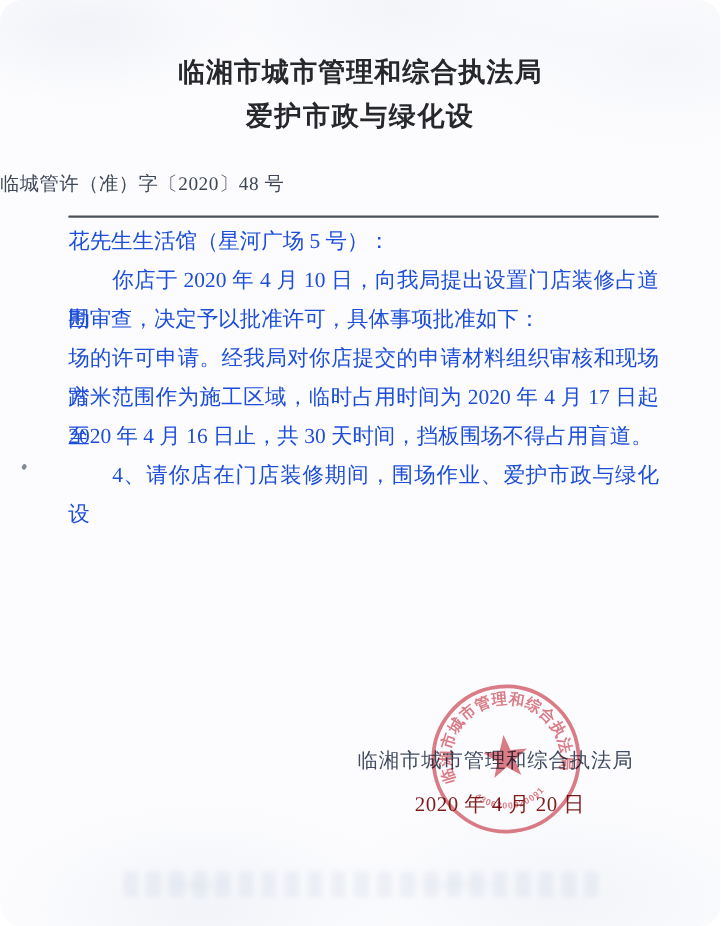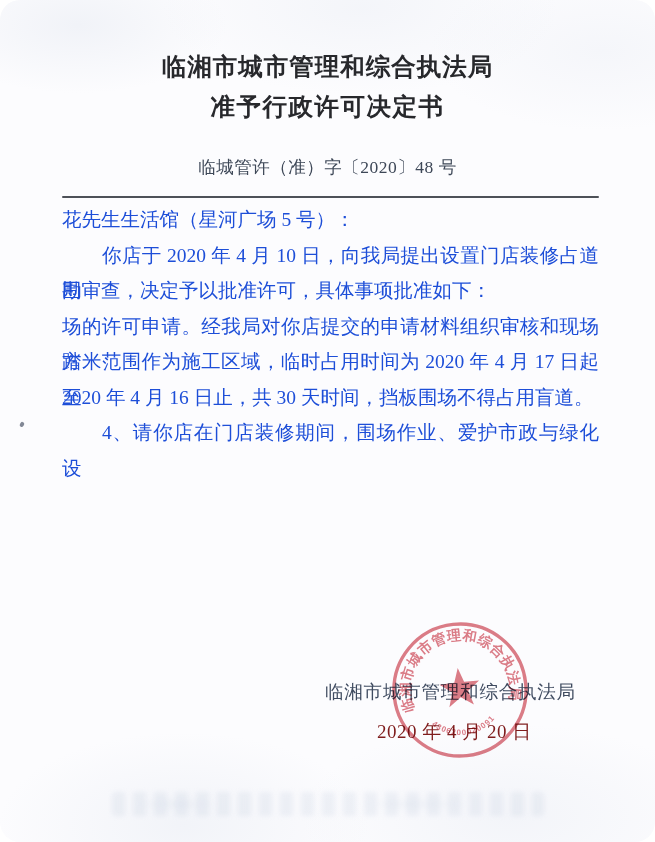--- a/index.html
+++ b/index.html
@@ -23,21 +23,21 @@
   }
   .title{
     position:absolute;left:0;width:655px;text-align:center;
     font-family:"Liberation Sans","DejaVu Sans",sans-serif;
     font-weight:bold;color:#27282c;font-size:24.5px;line-height:34px;
     letter-spacing:1px;
   }
   .title1{top:50px;}
   .title2{top:90px;letter-spacing:1.5px;}
   .docnum{
-    position:absolute;top:155px;left:0;width:655px;text-align:center;
+    position:absolute;top:155px;left:0;width:655px;
     font-size:17.5px;line-height:24px;color:#3d4757;letter-spacing:.5px;
   }
   .rule{
     position:absolute;top:196px;left:62px;width:537px;height:2px;
     background:#4d5158;border-radius:1px;
   }
   .body-block{
     position:absolute;top:202px;left:62px;width:537px;
     color:#1d4ed8;font-size:19.5px;
   }
@@ -75,21 +75,21 @@
     filter:blur(2.5px);opacity:.55;border-radius:4px;
   }
 </style>
 </head>
 <body>
 
 <div class="page">
 
   <div class="title title1">临湘市城市管理和综合执法局</div>
 
-  <div class="title title2">准予行政许可决定书</div>
+  <div class="title title2">爱护市政与绿化设</div>
 
   <div class="docnum">临城管许（准）字〔2020〕48 号</div>
 
   <div class="rule"></div>
 
   <div class="body-block">
     <div class="ln">花先生生活馆（星河广场 5 号）：</div>
     <div class="ln j ind">你店于 2020 年 4 月 10 日，向我局提出设置门店装修占道围</div>
     <div class="ln">勘审查，决定予以批准许可，具体事项批准如下：</div>
     <div class="ln j">场的许可申请。经我局对你店提交的申请材料组织审核和现场踏</div>

